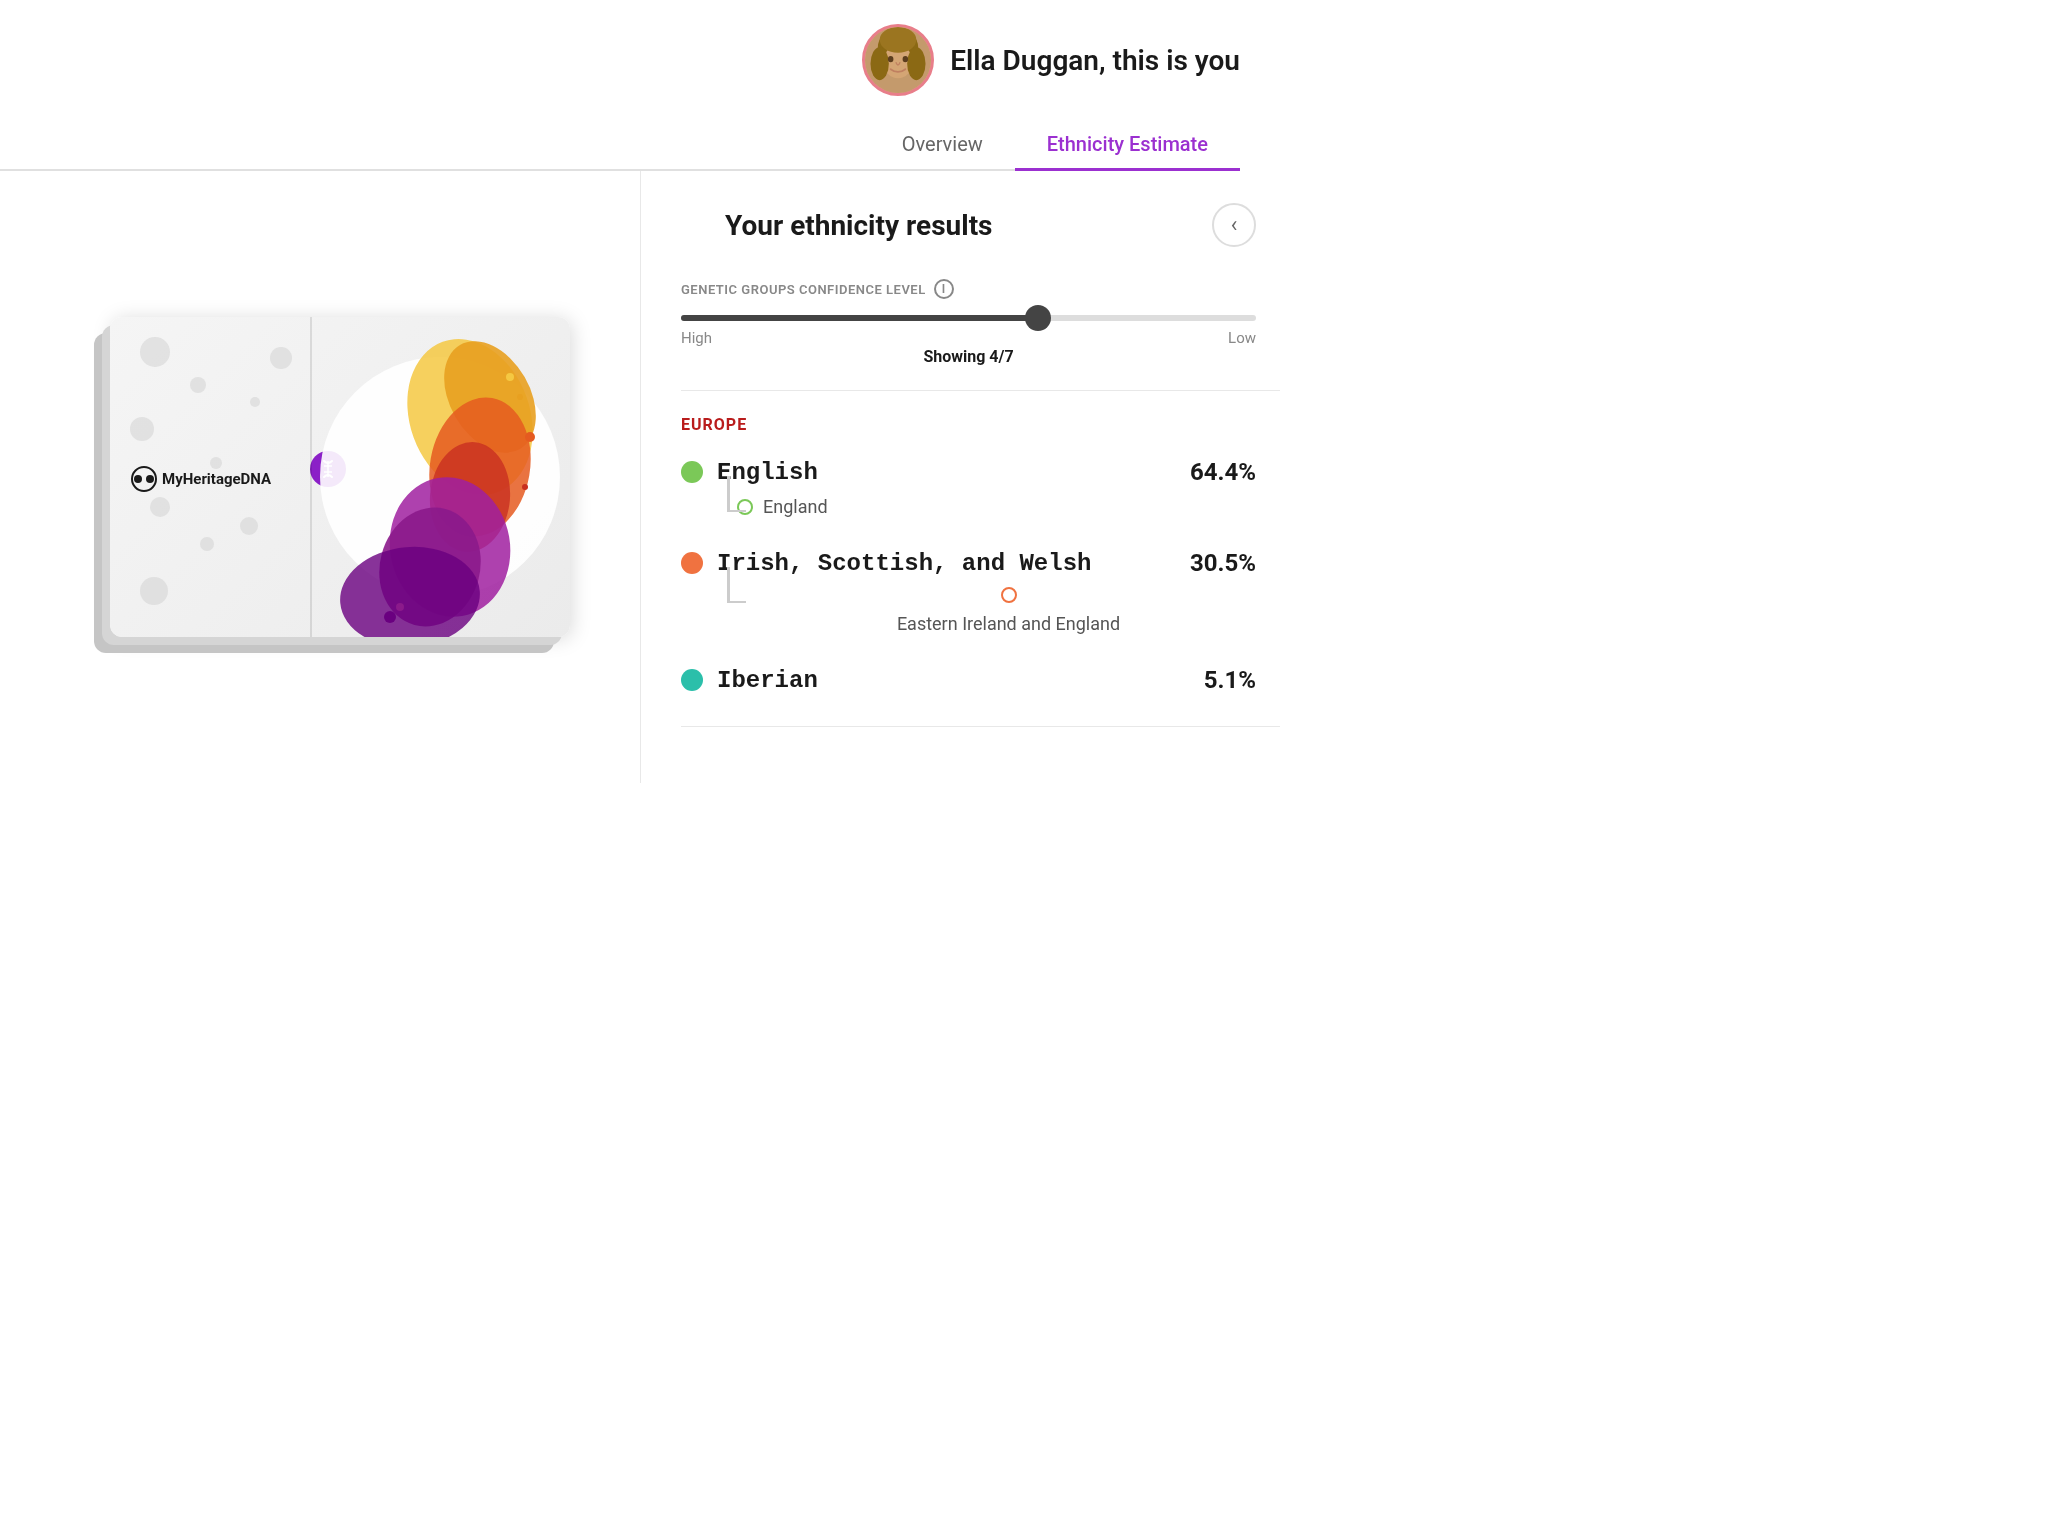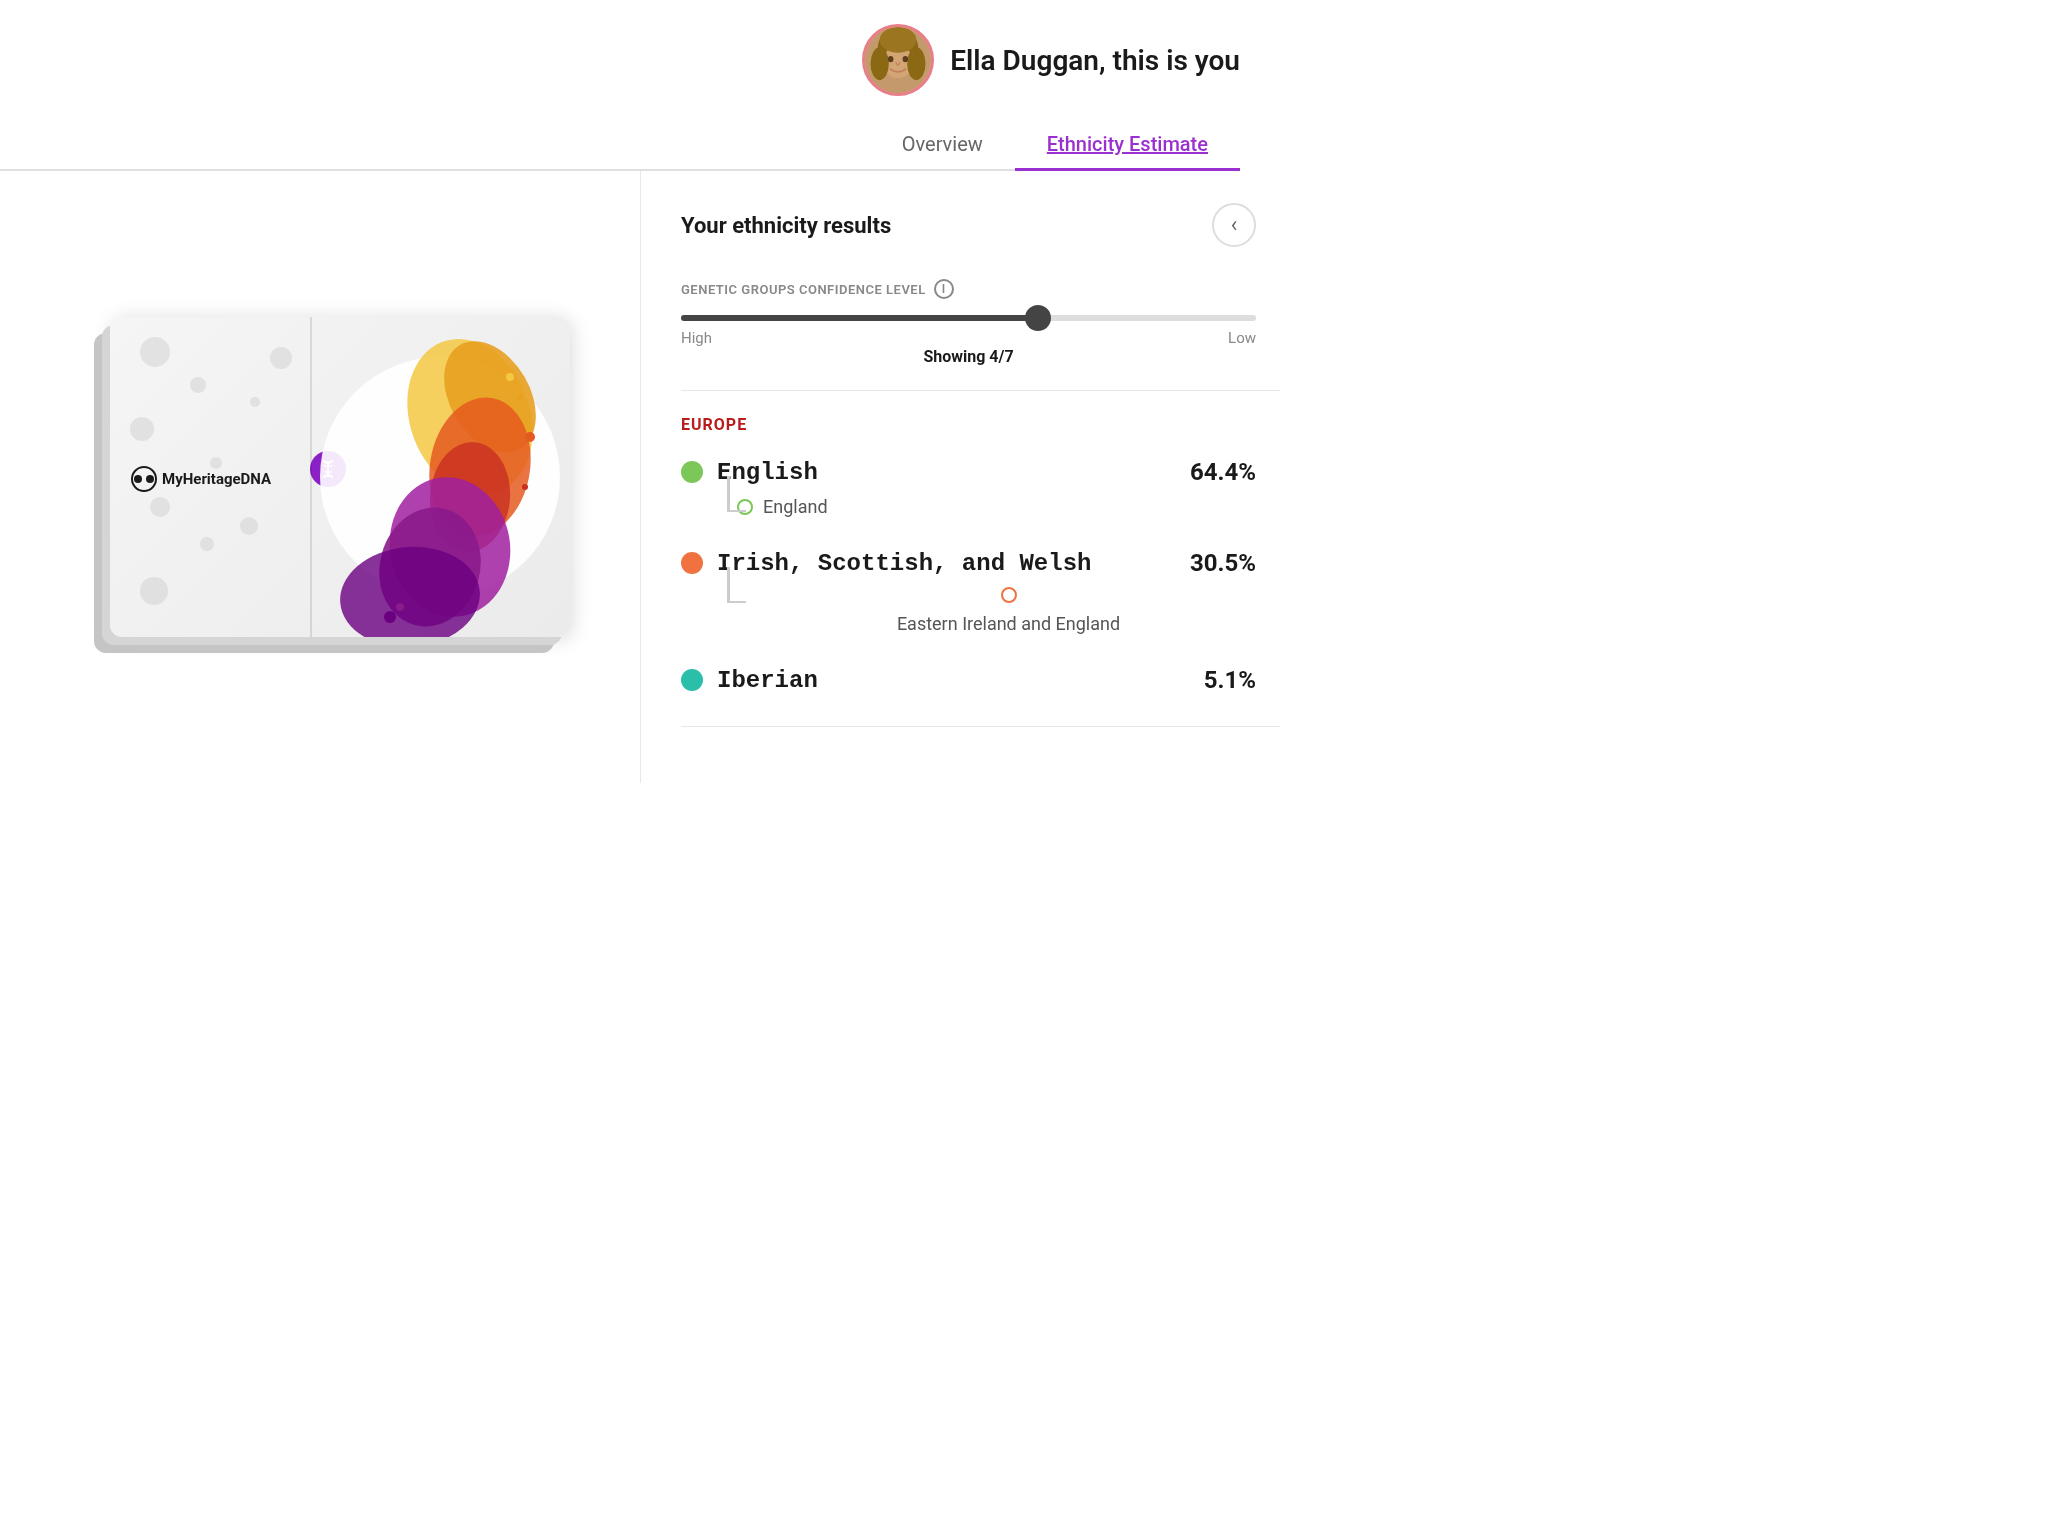--- a/index.html
+++ b/index.html
@@ -69,21 +69,20 @@
       border-bottom: 3px solid transparent;
       margin-bottom: -2px;
       white-space: nowrap;
       text-align: center;
     }
 
     .nav-tab.active {
       color: #9b30d0;
       border-bottom-color: #9b30d0;
       font-weight: 500;
-      text-decoration: underline;
     }
 
     
     .main-layout {
       display: flex;
       width: 100%;
     }
 
     
     .left-panel {
@@ -174,23 +173,24 @@
 
     .results-header {
       display: flex;
       align-items: center;
       justify-content: space-between;
       margin-bottom: 32px;
       padding-right: 24px;
     }
 
     .results-title {
-      font-size: 22px;
+      font-size: 28px;
       font-weight: 700;
       color: #1a1a1a;
+      margin-left: 44px;
     }
 
     .collapse-btn {
       width: 44px;
       height: 44px;
       border: 2px solid #ddd;
       border-radius: 50%;
       display: flex;
       align-items: center;
       justify-content: center;

